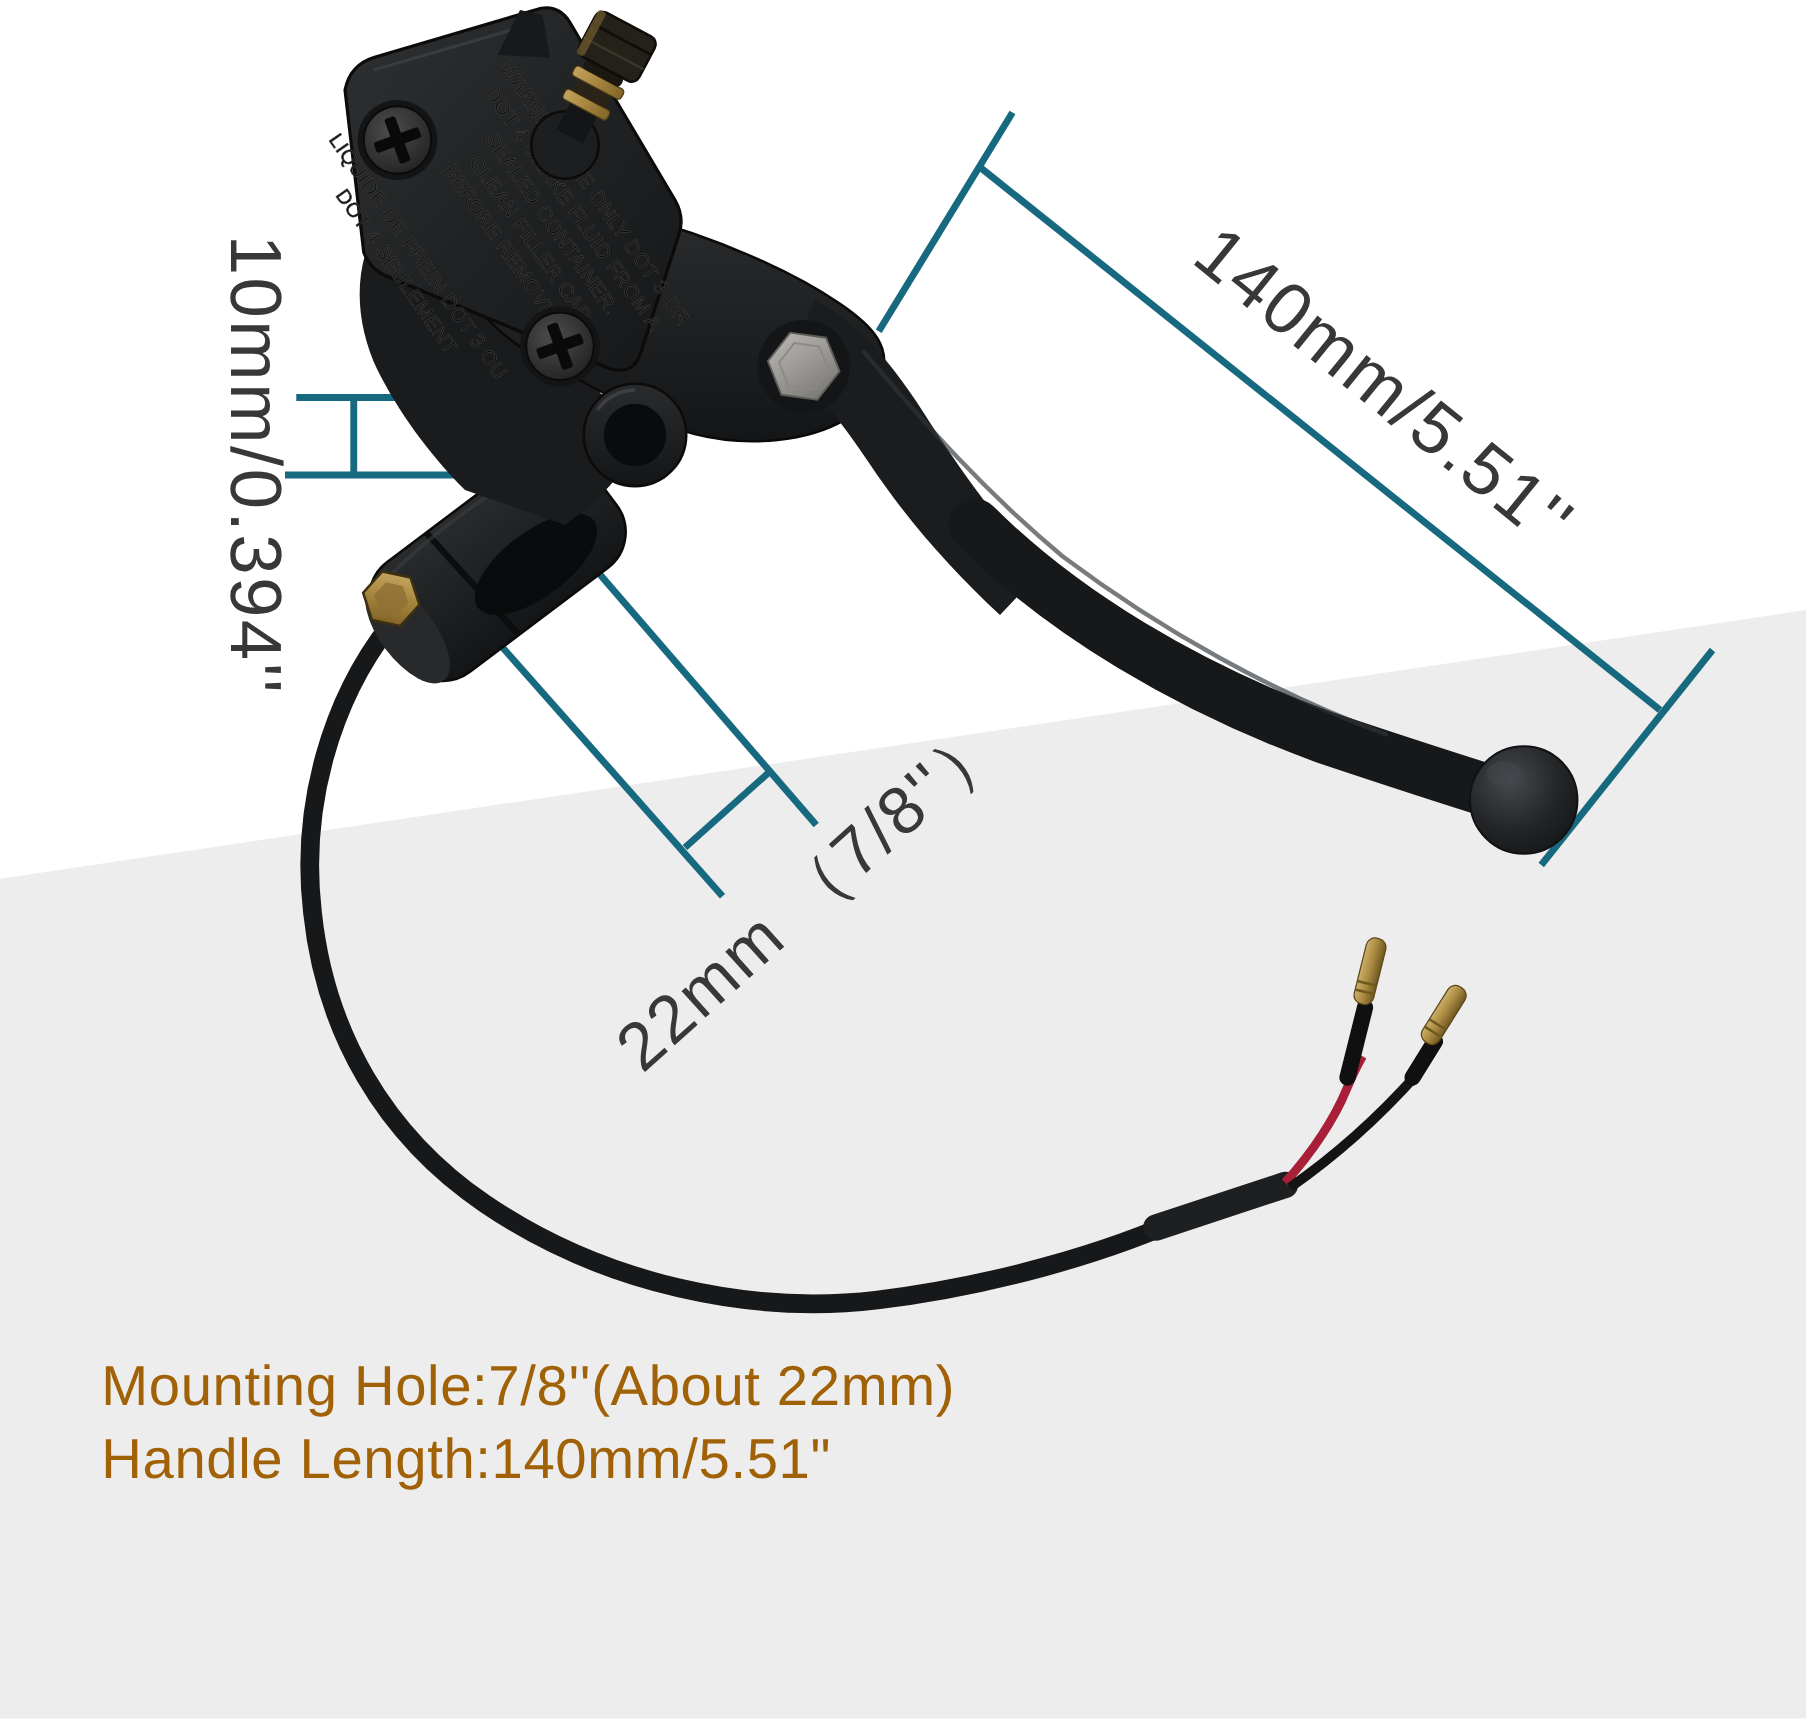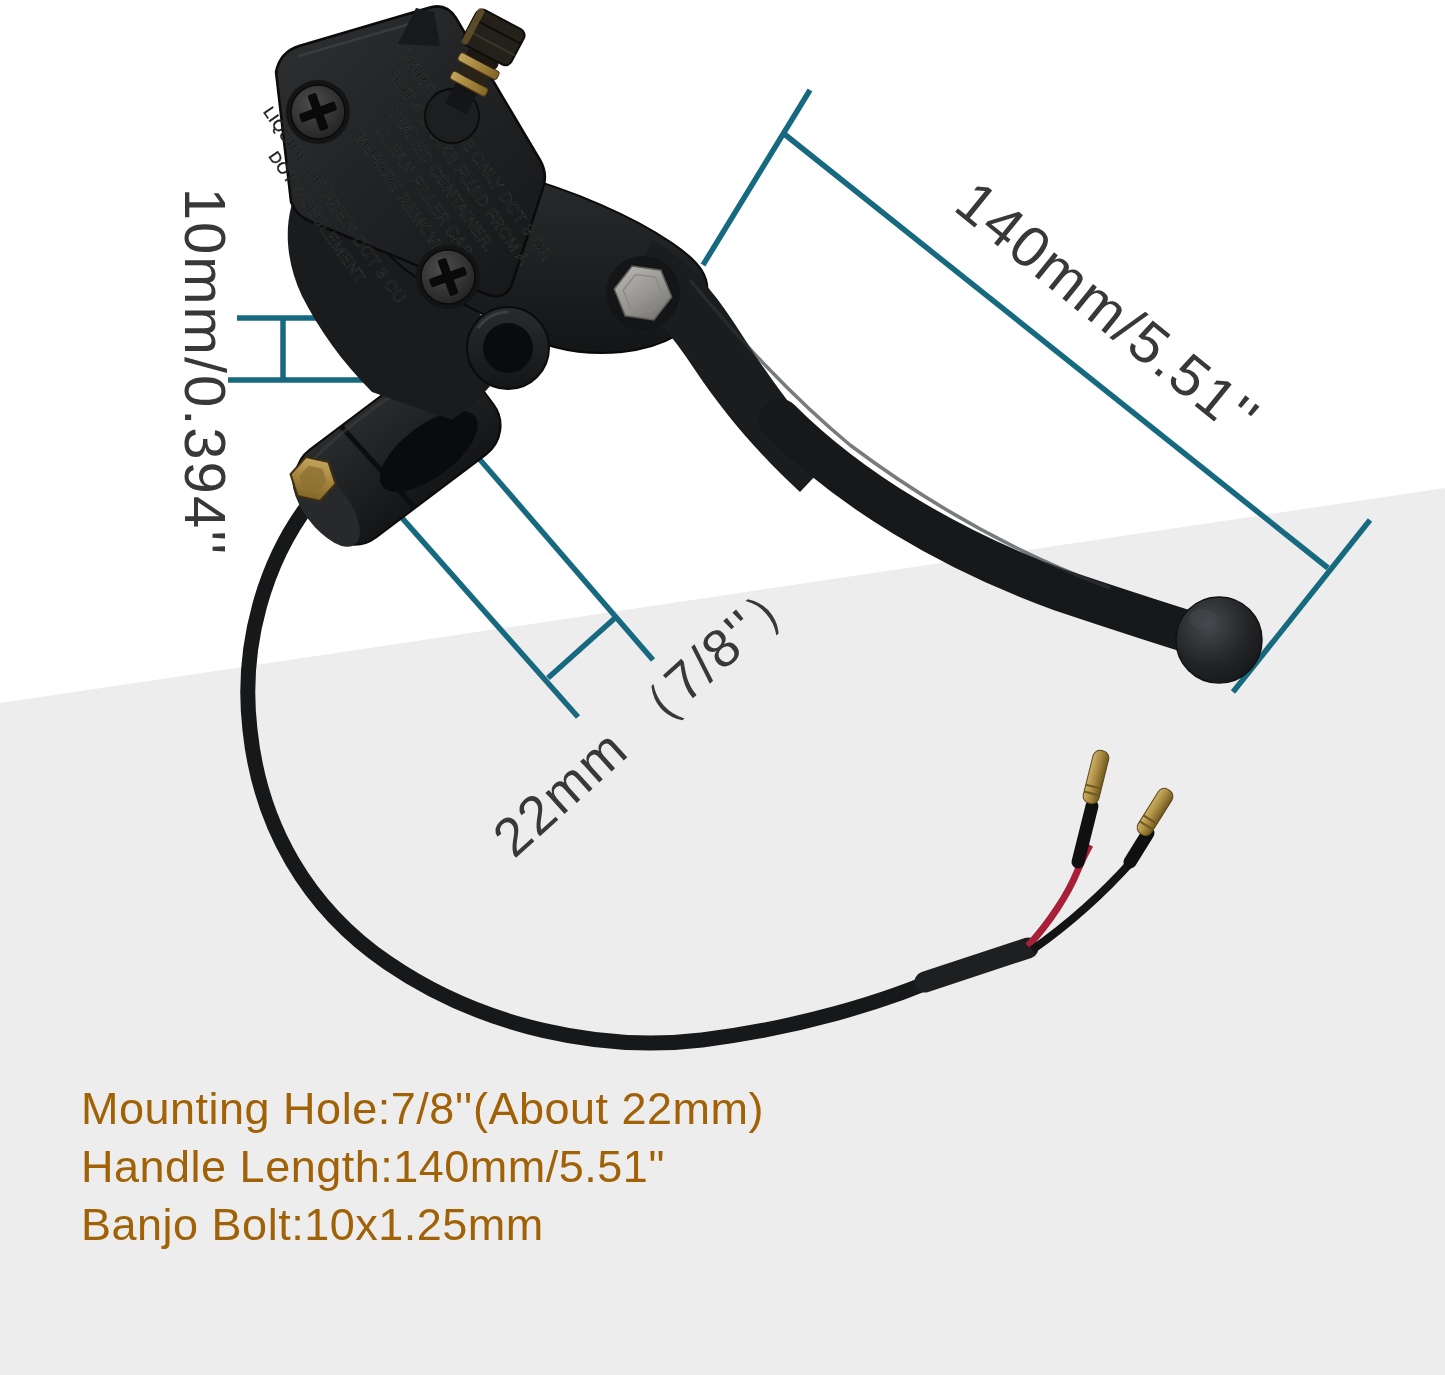--- a/index.html
+++ b/index.html
@@ -182,16 +182,15 @@
     <text class="dimlabel" transform="translate(185,372) rotate(90)" text-anchor="middle" font-size="58">10mm/0.394''</text>
 
     <text class="dimlabel" transform="translate(660,728) rotate(-42)" text-anchor="middle" font-size="54">22mm （7/8''）</text>
 
     <text class="dimlabel" transform="translate(1095,325) rotate(39)" text-anchor="middle" font-size="58">140mm/5.51''</text>
   </svg>
 
   <div class="specs">
     <div>Mounting Hole:7/8''(About 22mm)</div>
     <div>Handle Length:140mm/5.51"</div>
-    <div>Banjo Bolt:10x1.25mm</div>
   </div>
 
 </div>
 
 </body></html>

